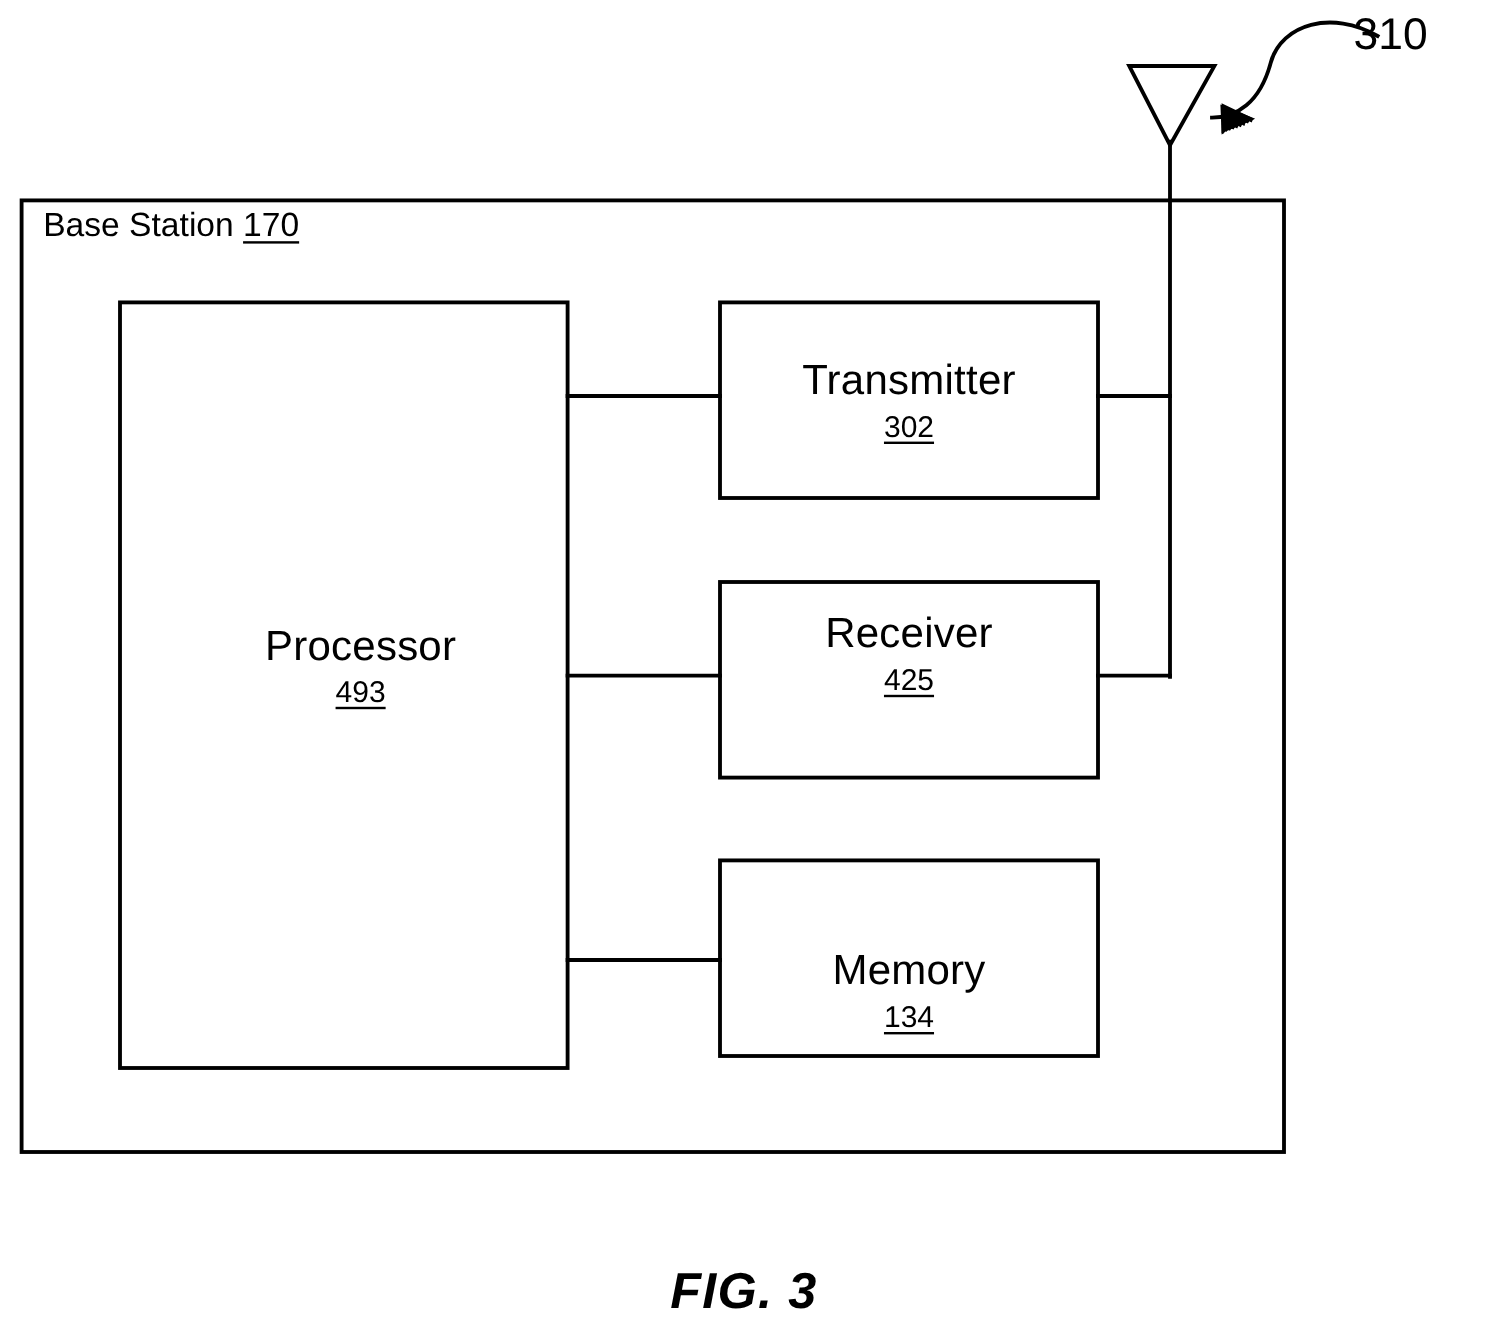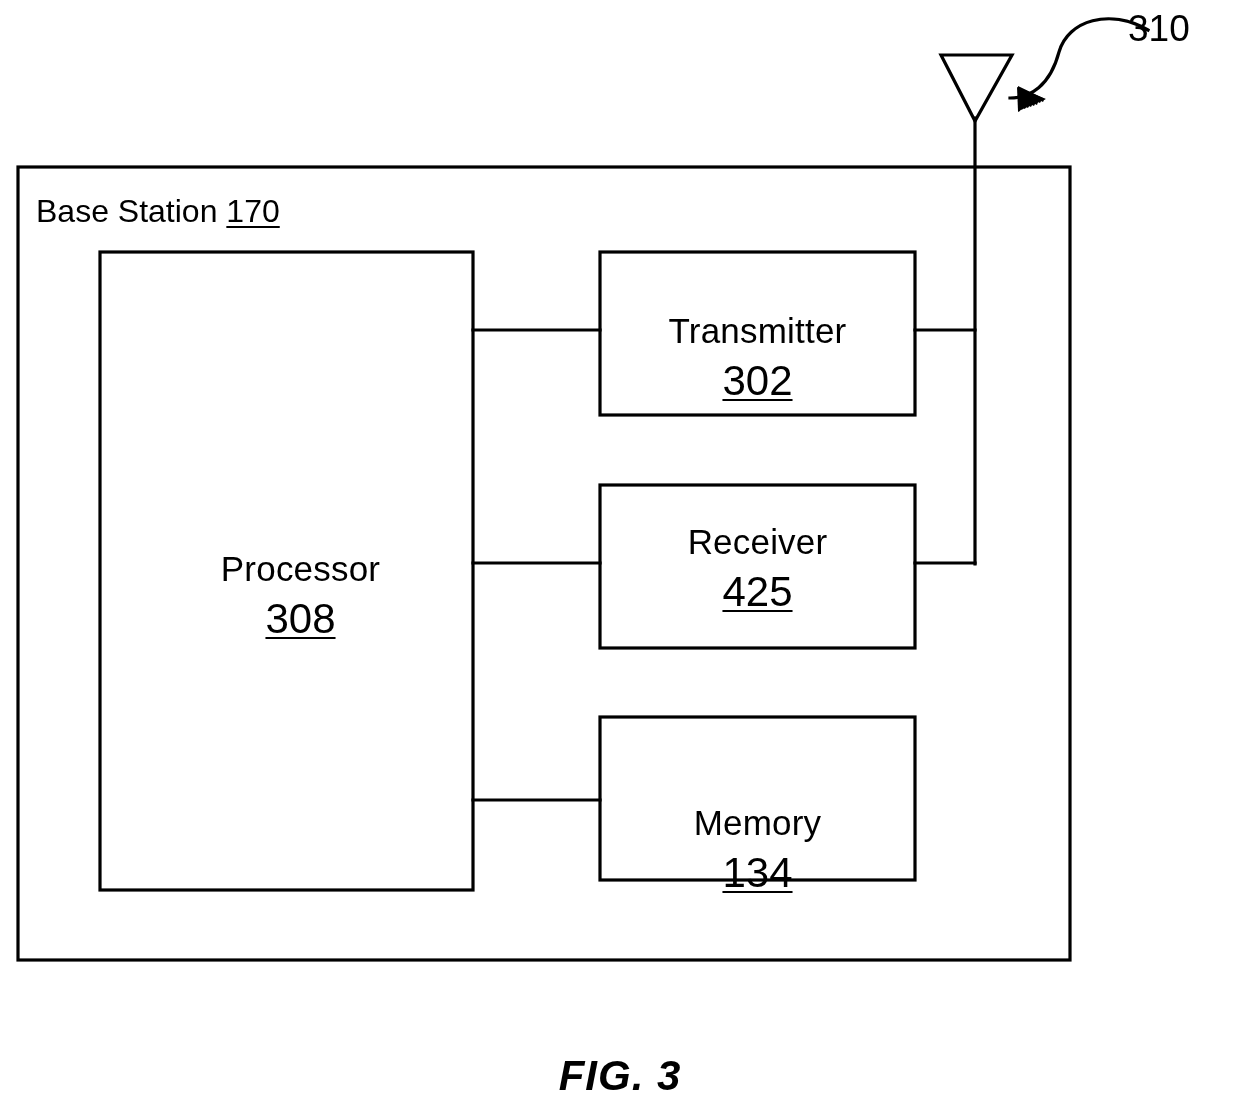--- a/index.html
+++ b/index.html
@@ -28,39 +28,38 @@
   }
   .blk-label {
     position: absolute;
     display: flex;
     flex-direction: column;
     align-items: center;
     justify-content: center;
     text-align: center;
     line-height: 1.28;
     pointer-events: none;
-    margin-top: 25px;
   }
   .blk-title {
     font-size: 35px;
     letter-spacing: 0.2px;
     white-space: nowrap;
   }
   .blk-ref {
-    font-size: 42px;
+    font-size: 25px;
     text-decoration: underline;
     text-underline-offset: 4px;
     text-decoration-thickness: 2px;
     white-space: nowrap;
   }
   #outer-box-label {
     position: absolute;
     left: 36px;
-    top: 193px;
-    font-size: 32px;
+    top: 172px;
+    font-size: 28px;
     white-space: nowrap;
   }
   #outer-box-label .ref-underline {
     text-decoration: underline;
     text-underline-offset: 4px;
     text-decoration-thickness: 2px;
   }
   #lead-label-310 {
     position: absolute;
     left: 1128px;
@@ -117,23 +116,23 @@
     </g>
 
     <polygon fill="#000000" stroke="none" points="1018,86 1018,112 1020,111 1021,109 1022,110 1023,108 1025,109 1026,107 1028,108 1029,106 1031,107 1032,105 1034,106 1035,104 1037,105 1038,102 1040,103 1041,101 1043,102 1044,100 1045,99"></polygon>
     <polygon fill="#000000" stroke="none" points="1017,87 1046,99 1018,111"></polygon>
   </svg>
 
   <div id="outer-box-label">
     <span>Base Station</span><span>&nbsp;</span><span class="ref-underline">170</span>
   </div>
 
-  <div class="blk-label" style="left:100px; top:252px; width:401px; height:638px;">
+  <div class="blk-label" style="left:100px; top:236px; width:401px; height:638px;">
     <span class="blk-title">Processor</span>
-    <span class="blk-ref">308</span>
+    <span class="blk-ref">493</span>
   </div>
 
   <div class="blk-label" style="left:600px; top:252px; width:315px; height:163px;">
     <span class="blk-title">Transmitter</span>
     <span class="blk-ref">302</span>
   </div>
 
   <div class="blk-label" style="left:600px; top:463px; width:315px; height:163px;">
     <span class="blk-title">Receiver</span>
     <span class="blk-ref">425</span>

